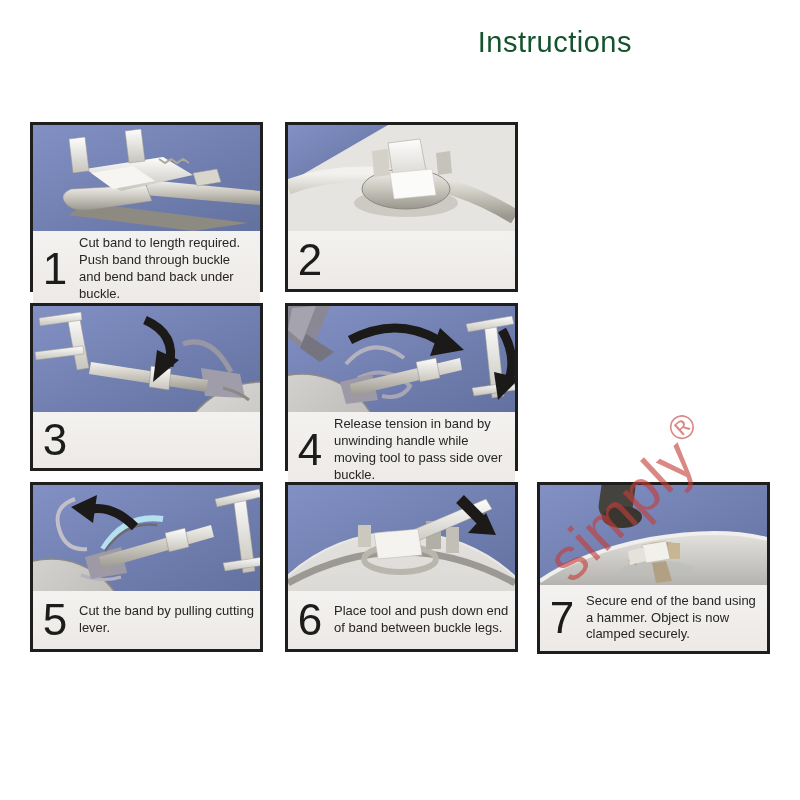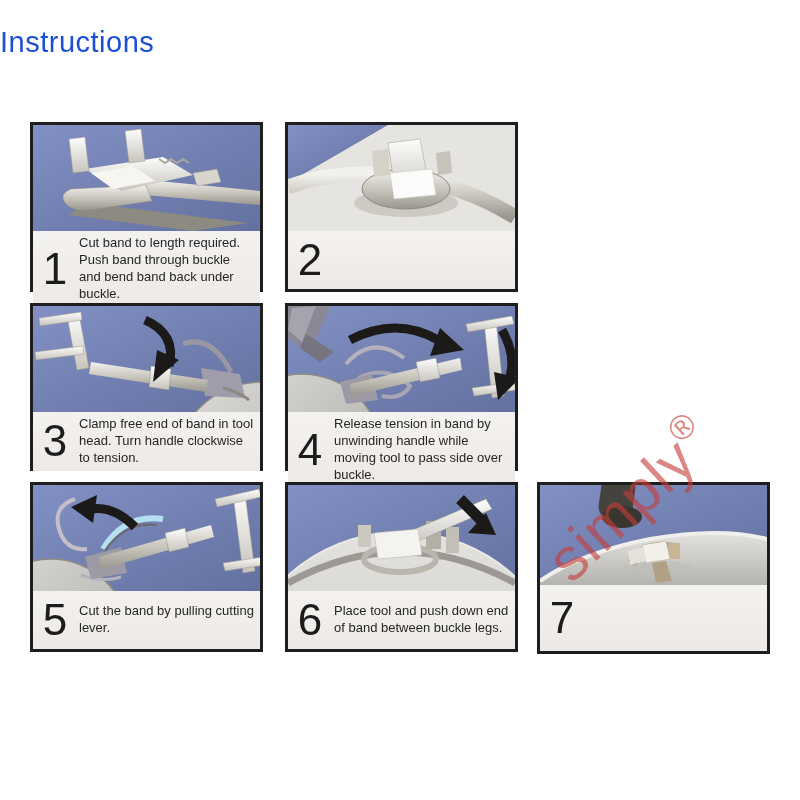--- a/index.html
+++ b/index.html
@@ -1,22 +1,22 @@
 <!DOCTYPE html>
 <html><head>
 <meta charset="utf-8">
 <style>
   html,body{margin:0;padding:0;}
   body{
     width:800px;height:800px;position:relative;background:#ffffff;
     font-family:"Liberation Sans","DejaVu Sans",sans-serif;overflow:hidden;
   }
   .page-title{
-    position:absolute;top:26px;left:0;width:632px;text-align:left;
-    font-size:29px;color:#1d4ed8;letter-spacing:0.5px;
+    position:absolute;top:26px;left:0;width:632px;text-align:right;
+    font-size:29px;color:#14532d;letter-spacing:0.5px;
   }
   .panel{
     position:absolute;box-sizing:border-box;border:3px solid #1e1e1e;
     background:#f1efec;display:flex;flex-direction:column;
   }
   .photo{width:100%;display:block;flex:0 0 auto;}
   .caption{
     flex:1 1 auto;display:flex;align-items:center;gap:9px;
     padding:4px 6px 4px 7px;box-sizing:border-box;
     background:linear-gradient(#f4f2f0,#ece9e6);
@@ -125,21 +125,20 @@
     <polygon points="34,10 46,8 56,62 44,64" fill="url(#g-metal2)" stroke="#9a978f" stroke-width="0.5"></polygon>
     <polygon points="6,12 48,6 49,14 7,20" fill="url(#g-metal2)" stroke="#9a978f" stroke-width="0.5"></polygon>
     <polygon points="2,46 50,40 51,48 3,54" fill="url(#g-metal2)" stroke="#9a978f" stroke-width="0.5"></polygon>
     <g>
       <path d="M112,14 q32,14 24,46" stroke="#1c1a18" stroke-width="9" fill="none"></path>
       <polygon points="146,54 120,76 124,44" fill="#1c1a18"></polygon>
     </g>
   </svg>
   <div class="caption">
     <div class="num">3</div>
-    <div class="txt">Clamp free end of band in tool head. Turn handle clockwise to tension.</div>
   </div>
 </div>
 
 <div class="panel" id="p4">
   <svg class="photo ph106" viewBox="0 0 227 106" preserveAspectRatio="none">
     <rect width="227" height="106" fill="url(#g-blue)"></rect>
     <circle cx="14" cy="148" r="80" fill="url(#g-drum)" stroke="#8d8a85" stroke-width="1.5"></circle>
     <polygon points="0,0 42,0 22,48 0,32" fill="#8a8894"></polygon>
     <polygon points="4,2 28,0 14,36 0,24" fill="#a5a3ad"></polygon>
     <polygon points="18,28 46,46 32,56 12,42" fill="#76747e"></polygon>
@@ -228,16 +227,17 @@
     <g>
       <path d="M92,78 q14,-22 44,-15" stroke="#b2a084" stroke-width="9" fill="none"></path>
       <polygon points="112,78 126,76 132,96 116,98" fill="#b2a084"></polygon>
       <rect x="128" y="58" width="12" height="16" fill="#c7b694"></rect>
       <polygon points="102,60 126,56 130,74 106,78" fill="#f1f0ea" stroke="#b5ab92" stroke-width="0.5"></polygon>
       <polygon points="88,66 104,62 106,76 90,80" fill="#e4e2da"></polygon>
     </g>
   </svg>
   <div class="caption">
     <div class="num">7</div>
+    <div class="txt">Secure end of the band using a hammer. Object is now clamped securely.</div>
   </div>
 </div>
 
 <div class="watermark"><span>simply</span><sup>®</sup></div>
 
 </body></html>

